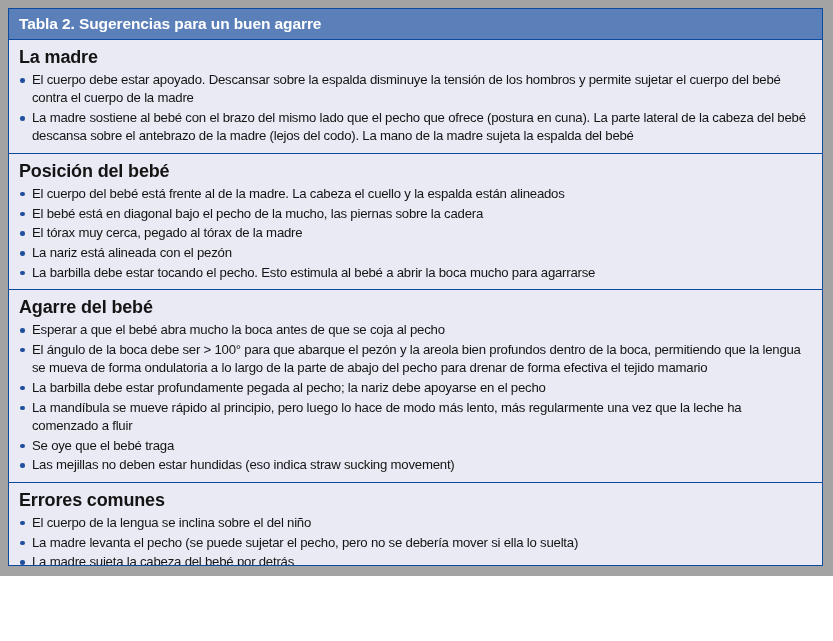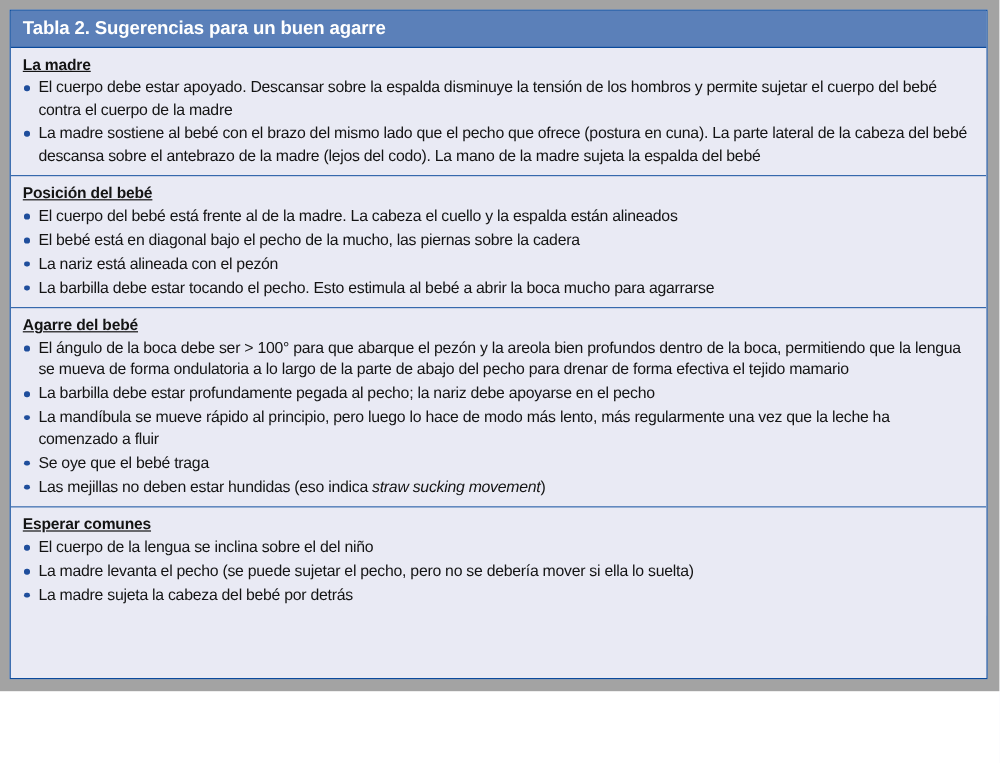--- a/index.html
+++ b/index.html
@@ -62,26 +62,25 @@
     padding: 5px 12px 6px 10px;
     border-bottom: 1.5px solid #0b4a9c;
     background: #e9eaf4;
   }
   .section:last-child {
     border-bottom: none;
   }
 
   .section-title {
     font-weight: bold;
-    font-size: 13px;
+    font-size: 18px;
     color: #141414;
     line-height: 1.35;
     margin: 0 0 1px 0;
     letter-spacing: -0.15px;
-    text-decoration: underline;
   }
 
   .bullet-list {
     list-style: none;
     margin: 0;
     padding: 0;
   }
 
   .bullet-item {
     position: relative;
@@ -99,21 +98,20 @@
     left: 1px;
     top: 7px;
     width: 4.5px;
     height: 4.5px;
     border-radius: 50%;
     background: #1f4e9c;
   }
 
   .bullet-item em,
   .bullet-item .ital {
-    font-style: italic;
   }
 </style>
 </head>
 <body>
 
 <div class="page">
   <div class="table-card">
 
     <div class="table-header">Tabla 2. Sugerencias para un buen agarre</div>
 
@@ -139,34 +137,42 @@
           <li class="bullet-item">
             <span class="dot"></span>
             <span>El cuerpo del bebé está frente al de la madre. La cabeza el cuello y la espalda están alineados</span>
           </li>
           <li class="bullet-item">
             <span class="dot"></span>
             <span>El bebé está en diagonal bajo el pecho de la mucho, las piernas sobre la cadera</span>
           </li>
           <li class="bullet-item">
             <span class="dot"></span>
+            <span>El tórax muy cerca, pegado al tórax de la madre</span>
+          </li>
+          <li class="bullet-item">
+            <span class="dot"></span>
             <span>La nariz está alineada con el pezón</span>
           </li>
           <li class="bullet-item">
             <span class="dot"></span>
             <span>La barbilla debe estar tocando el pecho. Esto estimula al bebé a abrir la boca mucho para agarrarse</span>
           </li>
         </ul>
       </div>
 
       <div class="section">
         <div class="section-title">Agarre del bebé</div>
         <ul class="bullet-list">
           <li class="bullet-item">
             <span class="dot"></span>
+            <span>Esperar a que el bebé abra mucho la boca antes de que se coja al pecho</span>
+          </li>
+          <li class="bullet-item">
+            <span class="dot"></span>
             <span>El ángulo de la boca debe ser &gt; 100° para que abarque el pezón y la areola bien profundos dentro de la boca, permitiendo que la lengua se mueva de forma ondulatoria a lo largo de la parte de abajo del pecho para drenar de forma efectiva el tejido mamario</span>
           </li>
           <li class="bullet-item">
             <span class="dot"></span>
             <span>La barbilla debe estar profundamente pegada al pecho; la nariz debe apoyarse en el pecho</span>
           </li>
           <li class="bullet-item">
             <span class="dot"></span>
             <span>La mandíbula se mueve rápido al principio, pero luego lo hace de modo más lento, más regularmente una vez que la leche ha comenzado a fluir</span>
           </li>
@@ -175,21 +181,21 @@
             <span>Se oye que el bebé traga</span>
           </li>
           <li class="bullet-item">
             <span class="dot"></span>
             <span><span>Las mejillas no deben estar hundidas (eso indica </span><span class="ital">straw sucking movement</span><span>)</span></span>
           </li>
         </ul>
       </div>
 
       <div class="section">
-        <div class="section-title">Esperar comunes</div>
+        <div class="section-title">Errores comunes</div>
         <ul class="bullet-list">
           <li class="bullet-item">
             <span class="dot"></span>
             <span>El cuerpo de la lengua se inclina sobre el del niño</span>
           </li>
           <li class="bullet-item">
             <span class="dot"></span>
             <span>La madre levanta el pecho (se puede sujetar el pecho, pero no se debería mover si ella lo suelta)</span>
           </li>
           <li class="bullet-item">

